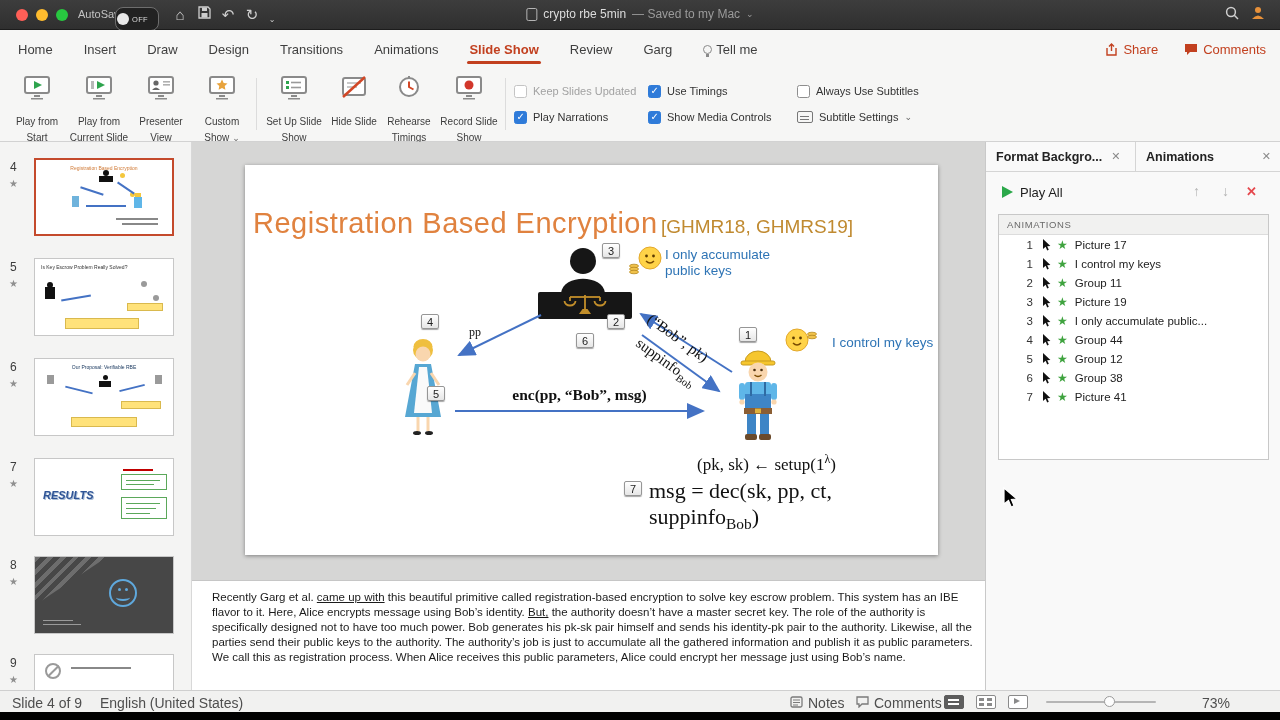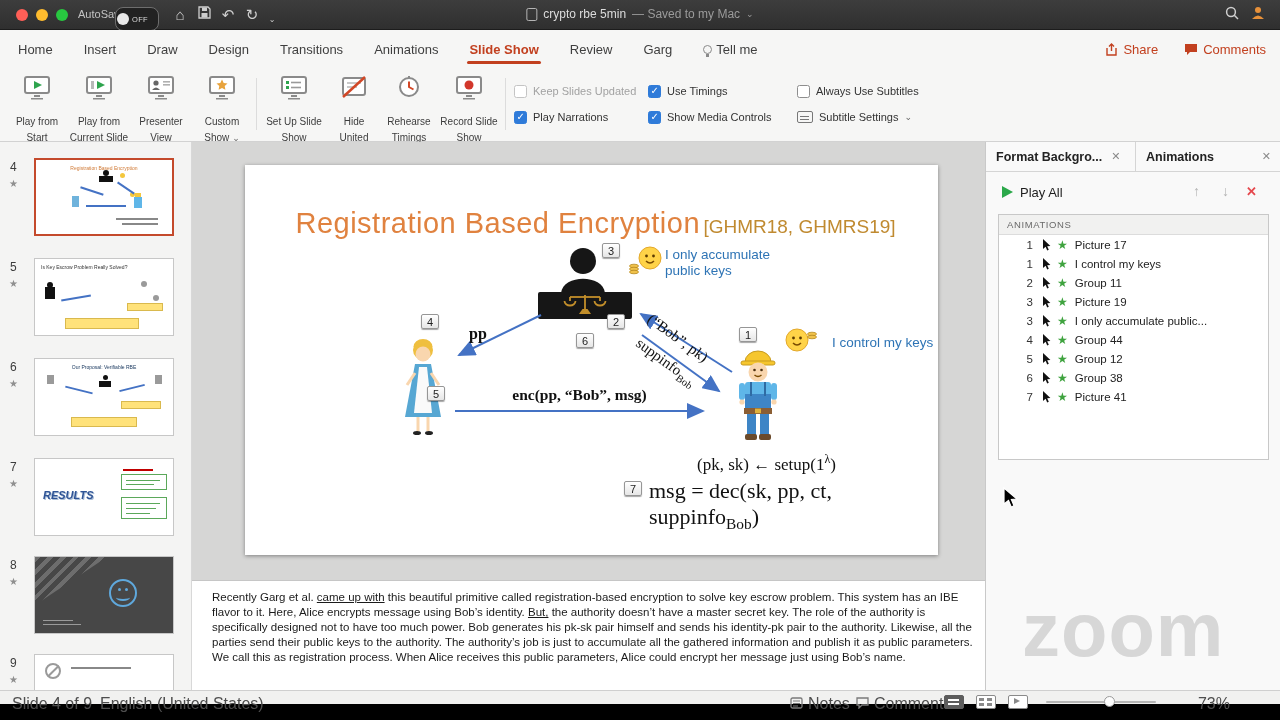--- a/index.html
+++ b/index.html
@@ -66,21 +66,21 @@
   .stripes{position:absolute;left:0;top:0;width:72px;height:48px;background:repeating-linear-gradient(135deg,#6d6d6d 0 4px,#474747 4px 9px);clip-path:polygon(0 0,100% 0,0 100%)}
   .smiley{position:absolute;border-radius:50%;border:2px solid #5fa8dc}
   .smiley .e{position:absolute;width:3px;height:3px;border-radius:50%;background:#5fa8dc;top:7px}
   .smiley .m{position:absolute;left:5px;right:5px;bottom:4px;height:7px;border-bottom:2px solid #5fa8dc;border-radius:50%}
   .noslash{position:absolute;width:16px;height:16px;border:2px solid #9a9a9a;border-radius:50%}
   .noslash::after{content:"";position:absolute;left:-1px;top:5px;width:15px;height:2px;background:#9a9a9a;transform:rotate(-45deg)}
 
   
   .editor{position:absolute;left:192px;top:142px;width:793px;height:548px;background:#d6d6d5}
   .slide{position:absolute;left:53px;top:23px;width:693px;height:390px;background:#fff;box-shadow:0 1px 4px rgba(0,0,0,.4)}
-  .slide-title{position:absolute;left:8px;right:0;top:42px;text-align:center;white-space:nowrap}
+  .slide-title{position:absolute;left:8px;right:0;top:42px;white-space:nowrap}
   .slide-title .main{font-size:29px;color:#e0823f;letter-spacing:.5px}
   .slide-title .cite{font-size:19px;color:#c08a30}
   .diagram{position:absolute;left:0;top:0}
   .badge{position:absolute;width:18px;height:15px;background:linear-gradient(#ffffff,#e6e6e6);border:1px solid #969696;border-radius:2px;box-shadow:0 1px 1px rgba(0,0,0,.35);font-size:11px;line-height:14px;text-align:center;color:#222;z-index:5}
   .bluetxt{position:absolute;color:#2e74b5;font-size:13.5px;line-height:16px;z-index:4}
   .mathtxt{position:absolute;font-family:"Liberation Serif",serif;color:#111;z-index:4}
   .rot{transform-origin:0 50%;transform:rotate(36deg);white-space:nowrap}
   sub{font-size:70%}
   sup{font-size:70%}
 
@@ -102,21 +102,21 @@
   .redx{position:absolute;left:260px;top:12px;font-size:13px;color:#e5484d;font-weight:bold}
   .anim-box{position:absolute;left:12px;top:72px;width:271px;height:246px;background:#fff;border:1px solid #c8c8c8}
   .anim-head{height:20px;background:#f1f1f0;border-bottom:1px solid #dcdcdc;font-size:9.5px;letter-spacing:.6px;color:#6a6a6a;line-height:20px;padding-left:8px}
   .anim-row{display:flex;align-items:center;height:19px;font-size:11.5px;color:#222}
   .anim-row .an{width:34px;text-align:right;color:#333}
   .anim-row .ptr{margin-left:9px;flex:0 0 auto}
   .anim-row .astar{color:#3fa33f;font-size:12px;margin-left:6px;line-height:12px}
   .anim-row .alabel{margin-left:7px;white-space:nowrap;overflow:hidden}
 
   
-  .statusbar{position:absolute;left:0;top:690px;width:1280px;height:14px;background:#f1f1f0;border-top:1px solid #cfcfcf;font-size:16px;color:#4e4e4e}
+  .statusbar{position:absolute;left:0;top:690px;width:1280px;height:22px;background:#f1f1f0;border-top:1px solid #cfcfcf;font-size:14px;color:#4e4e4e}
   .sb{position:absolute;top:4px;white-space:nowrap}
   .sb-ic{position:absolute;top:4px}
   .viewic{position:absolute;top:4px;width:20px;height:14px;border:1.5px solid #8a8a8a;border-radius:2px;background:#fff}
   .viewic.dark{background:#5d5d5d;border-color:#5d5d5d}
   .viewic.dark::after{content:"";position:absolute;left:3px;top:3px;width:11px;height:2px;background:#fff;box-shadow:0 4px 0 #fff}
   .viewic.grid::after{content:"";position:absolute;left:2px;top:2px;width:5px;height:3px;background:#8a8a8a;box-shadow:8px 0 0 #8a8a8a,0 5px 0 #8a8a8a,8px 5px 0 #8a8a8a}
   .viewic.mon::after{content:"";position:absolute;left:5px;top:2px;width:0;height:0;border-left:6px solid #8a8a8a;border-top:3.5px solid transparent;border-bottom:3.5px solid transparent}
   .slider{position:absolute;top:10px;width:110px;height:2px;background:#b5b5b5;border-radius:1px}
   .slider .th{position:absolute;left:58px;top:-5px;width:11px;height:11px;border-radius:50%;background:#fdfdfd;border:1px solid #9a9a9a}
 
@@ -254,21 +254,21 @@
         </svg>
       <div class="lbl">Set Up Slide Show</div>
     </div>
     <div class="rbtn" style="left:330px;width:48px">
       <svg width="30" height="26" viewBox="0 0 30 26">
           <rect x="4" y="3" width="22" height="17" rx="2" fill="#fff" stroke="#8a8a8a" stroke-width="2"></rect>
           <rect x="8" y="7" width="14" height="2" fill="#c9c9c9"></rect>
           <rect x="8" y="11" width="10" height="2" fill="#c9c9c9"></rect>
           <line x1="4" y1="22" x2="26" y2="2" stroke="#d24726" stroke-width="2.5"></line>
         </svg>
-      <div class="lbl">Hide United</div>
+      <div class="lbl">Hide Slide</div>
     </div>
     <div class="rbtn" style="left:381px;width:56px">
       <svg width="30" height="26" viewBox="0 0 30 26">
           <circle cx="15" cy="12" r="9" fill="#fff" stroke="#8a8a8a" stroke-width="2"></circle>
           <path d="M15,6.5 L15,12 L19.5,14.5" stroke="#d24726" stroke-width="2" fill="none"></path>
           <line x1="15" y1="1" x2="15" y2="3" stroke="#8a8a8a" stroke-width="2"></line>
         </svg>
       <div class="lbl">Rehearse Timings</div>
     </div>
     <div class="rbtn" style="left:439px;width:60px">
@@ -504,21 +504,21 @@
           <line x1="487" y1="207" x2="396" y2="149" marker-end="url(#ah)"></line>
           <line x1="397" y1="170" x2="474" y2="226" marker-end="url(#ah)"></line>
         </g>
       </svg>
 
       <div class="bluetxt" style="left:420px;top:82px">
         <div>I only accumulate</div>
         <div>public keys</div>
       </div>
       <div class="bluetxt" style="left:587px;top:170px">I control my keys</div>
-      <div class="mathtxt" style="left:224px;top:160px;font-size:16px;font-weight:bold">pp</div>
+      <div class="mathtxt" style="left:224px;top:160px;font-size:12px;font-weight:normal">pp</div>
       <div class="mathtxt" style="left:242px;top:221px;width:185px;text-align:center;font-size:15.5px;font-weight:600">enc(pp, “Bob”, msg)</div>
       <div class="mathtxt rot" style="left:404px;top:144px;font-size:15px">(“Bob”, pk)</div>
       <div class="mathtxt rot" style="left:392px;top:168px;font-size:15px"><span>suppinfo</span><sub>Bob</sub></div>
       <div class="mathtxt" style="left:452px;top:287px;font-size:17px"><span>(pk, sk) ← setup(1</span><sup>λ</sup><span>)</span></div>
       <div class="mathtxt" style="left:404px;top:313px;font-size:22px"><span>msg = dec(sk, pp, ct, suppinfo</span><sub>Bob</sub><span>)</span></div>
 
       <div class="badge" style="left:357px;top:78px">3</div>
       <div class="badge" style="left:362px;top:149px">2</div>
       <div class="badge" style="left:331px;top:168px">6</div>
       <div class="badge" style="left:176px;top:149px">4</div>
@@ -660,19 +660,18 @@
     <span class="viewic grid" style="left:976px"></span>
     <span class="viewic mon" style="left:1008px"></span>
     <span class="slider" style="left:1046px">
         <span class="th"></span>
       </span>
     <span class="sb" style="left:1190px;width:40px;text-align:right">73%</span>
   </div>
 
   <div class="blackbar"></div>
 
-  <div class="watermark">zoom</div>
 
   <svg class="cursor" style="left:1003px;top:487px" width="16" height="22" viewBox="0 0 16 22">
     <path d="M1,1 L1,17 L5.5,13.5 L8.2,20 L11,18.8 L8.4,12.5 L14,12 Z" fill="#000" stroke="#fff" stroke-width="1.2"></path>
   </svg>
 
 </div>
 
 </body></html>

